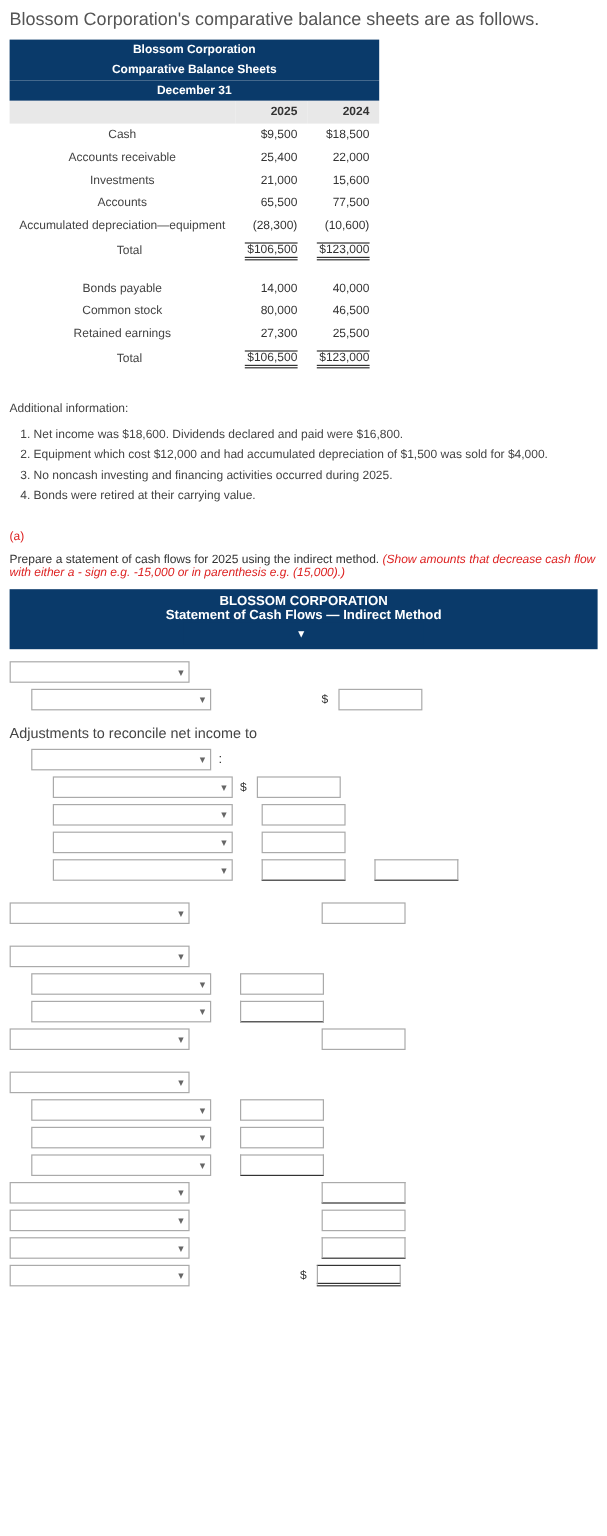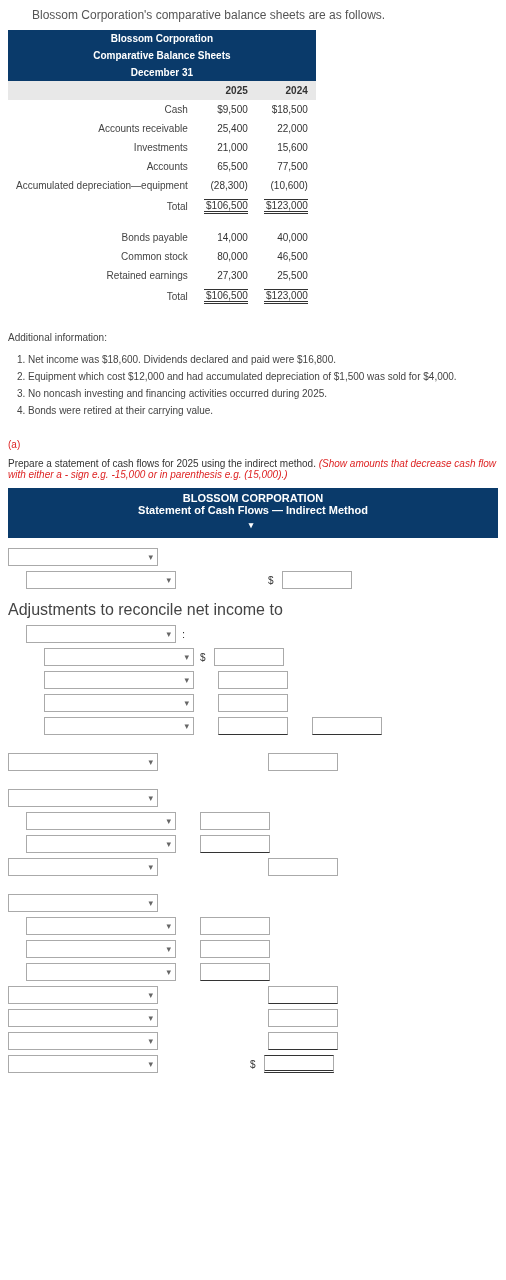--- a/index.html
+++ b/index.html
@@ -1,24 +1,24 @@
 <!DOCTYPE html>
 <html><head>
 <meta charset="utf-8">
 <style>
   * { box-sizing: border-box; margin: 0; padding: 0; }
   body { font-family: Arial, Helvetica, sans-serif; font-size: 11px; color: #333; background: #fff; width: 506px; }
-  .intro { padding: 8px 4px 4px 8px; color: #555; font-size: 12px; margin-left: 24px; }
+  .intro { padding: 8px 4px 4px 8px; color: #555; font-size: 15px; }
   .sheet { border-collapse: collapse; margin: 4px 8px 12px 8px; }
   .sheet th, .sheet td { padding: 4px 8px; font-size: 10px; }
   .sheet-head { background: #0a3a6a; color: #fff; text-align: center; font-weight: bold; }
   .sheet-head td { padding: 3px; }
   .col-head { background: #e8e8e8; text-align: center; font-weight: bold; }
   .num { text-align: right; min-width: 60px; }
-  .label { text-align: right; min-width: 150px; color: #444; }
+  .label { text-align: center; min-width: 150px; color: #444; }
   .indent { padding-left: 20px !important; }
   .dbl { border-top: 1px solid #333; border-bottom: 3px double #333; }
   .section-title { padding: 12px 0 4px 8px; color: #444; font-size: 10px; }
   ol.info { list-style: decimal; padding: 4px 10px 8px 28px; color: #444; font-size: 10px; }
   ol.info li { padding: 3px 0; }
   .part { color: #d22; padding: 12px 8px 4px 8px; font-size: 10px; }
   .instr { padding: 4px 8px 2px 8px; font-size: 10px; color: #333; }
   .instr .red { color: #d22; font-style: italic; }
   .stmt-head { background: #0a3a6a; color: #fff; text-align: center; padding: 4px; font-weight: bold; font-size: 11px; margin: 6px 8px 0 8px; }
   .stmt-head .row2 { display: flex; justify-content: center; align-items: center; gap: 6px; }
@@ -26,21 +26,21 @@
   .wsel.small { width: 150px; }
   .chev { font-size: 9px; color: #666; }
   .chev.white { color: #fff; }
   .form-area { padding: 6px 8px 12px 8px; }
   .form-row { display: flex; align-items: center; gap: 6px; margin: 3px 0; min-height: 20px; }
   .spacer { width: 12px; }
   .inp { height: 18px; border: 1px solid #aaa; background: #fff; }
   .inp.amt { width: 70px; }
   .inp.tot { width: 70px; }
   .dollar { font-size: 10px; color: #333; width: 8px; }
-  .subhdr { font-size: 16px; color: #444; padding: 8px 0 2px 0; }
+  .subhdr { font-size: 12px; color: #444; padding: 8px 0 2px 0; }
   .gap { height: 10px; }
   .ul-box { border-bottom: 1px solid #333; }
   .dbl-box { border-bottom: 3px double #333; border-top: 1px solid #333; }
   .col1 { width: 160px; }
   .col2 { width: 80px; }
 </style>
 </head>
 <body>
 
 <div class="intro">Blossom Corporation's comparative balance sheets are as follows.</div>

